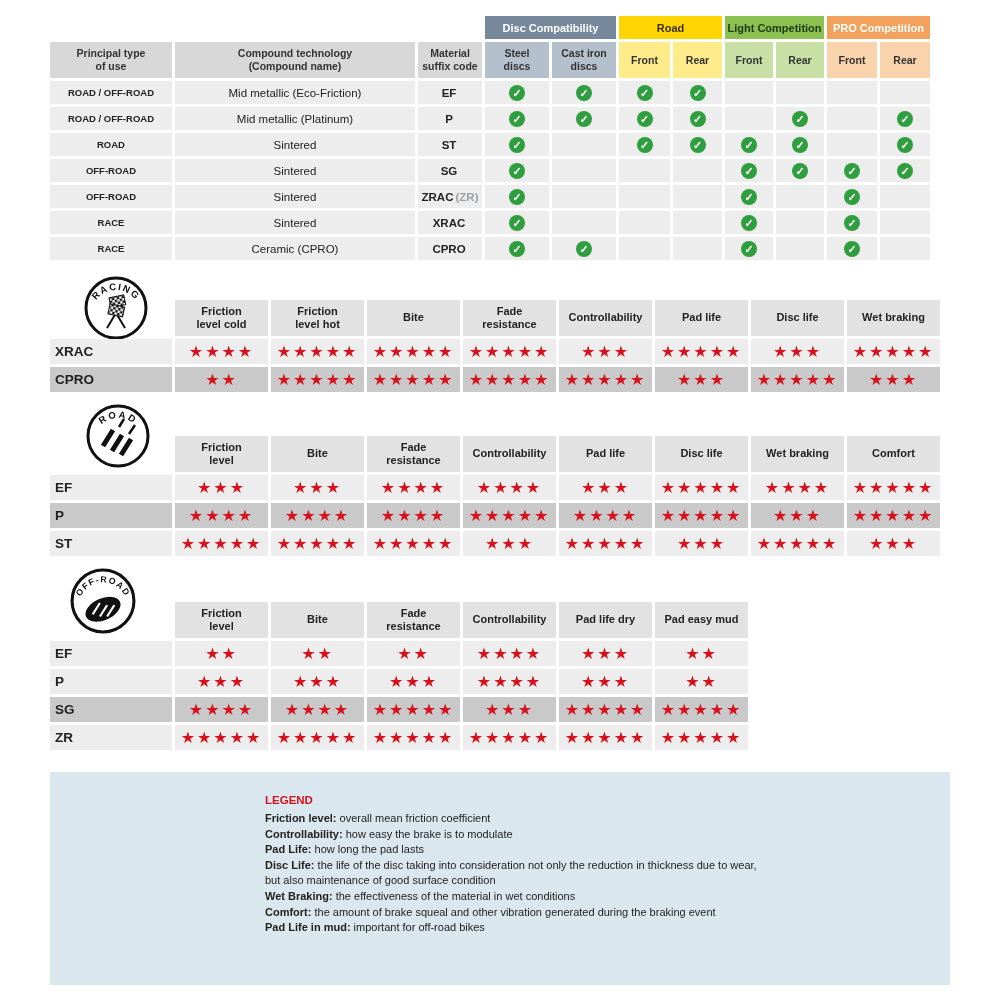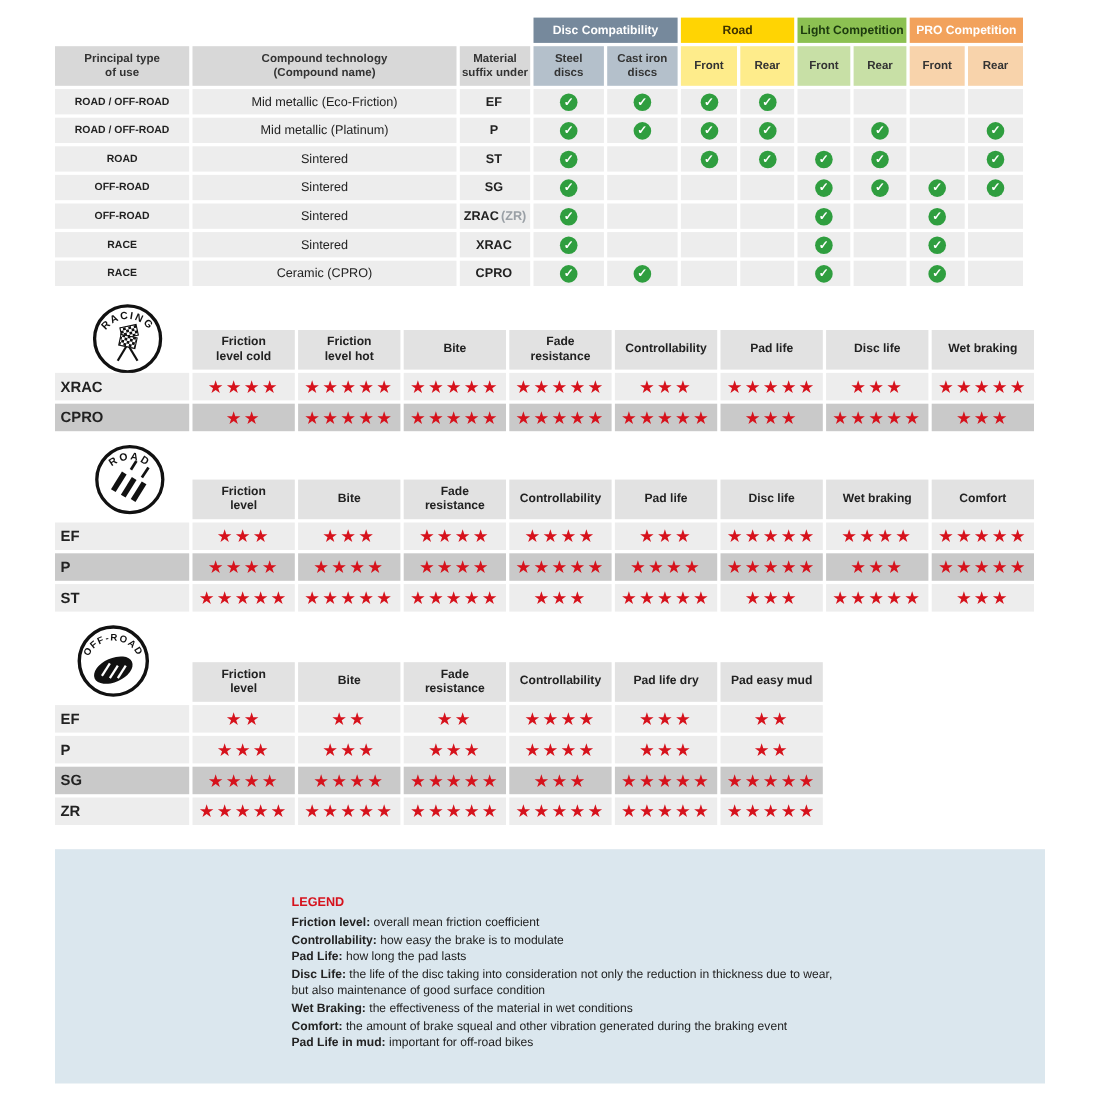--- a/index.html
+++ b/index.html
@@ -46,21 +46,21 @@
   .stars { color:#d6121c; font-size:16px; letter-spacing:2px; white-space:nowrap; }
 
   .t-racing  { left:47px; top:297px; width:896px; }
   .t-road    { left:47px; top:433px; width:896px; }
   .t-offroad { left:47px; top:599px; width:704px; }
 
   .badge { position:absolute; }
 
   
   .legend { position:absolute; left:50px; top:772px; width:900px; height:213px; background:#dbe7ee; }
-  .legend-inner { padding:22px 16px 0 215px;margin-top:21px; }
+  .legend-inner { padding:22px 16px 0 215px; }
   .legend-title { color:#d6121c; font-weight:bold; font-size:11.5px; margin-bottom:5px; }
   .legend-line { font-size:11px; color:#222; line-height:15.6px; }
 </style>
 </head>
 <body>
 
 <div class="page">
 
   <table class="compat">
     <colgroup>
@@ -83,21 +83,21 @@
       <th class="g g-road" colspan="2">Road</th>
       <th class="g g-light" colspan="2">Light Competition</th>
       <th class="g g-pro" colspan="2">PRO Competition</th>
     </tr>
     <tr>
       <th class="h">Principal type
 of use</th>
       <th class="h">Compound technology
 (Compound name)</th>
       <th class="h">Material
-suffix under</th>
+suffix code</th>
       <th class="s s-disc">Steel
 discs</th>
       <th class="s s-disc">Cast iron
 discs</th>
       <th class="s s-road">Front</th>
       <th class="s s-road">Rear</th>
       <th class="s s-light">Front</th>
       <th class="s s-light">Rear</th>
       <th class="s s-pro">Front</th>
       <th class="s s-pro">Rear</th>

